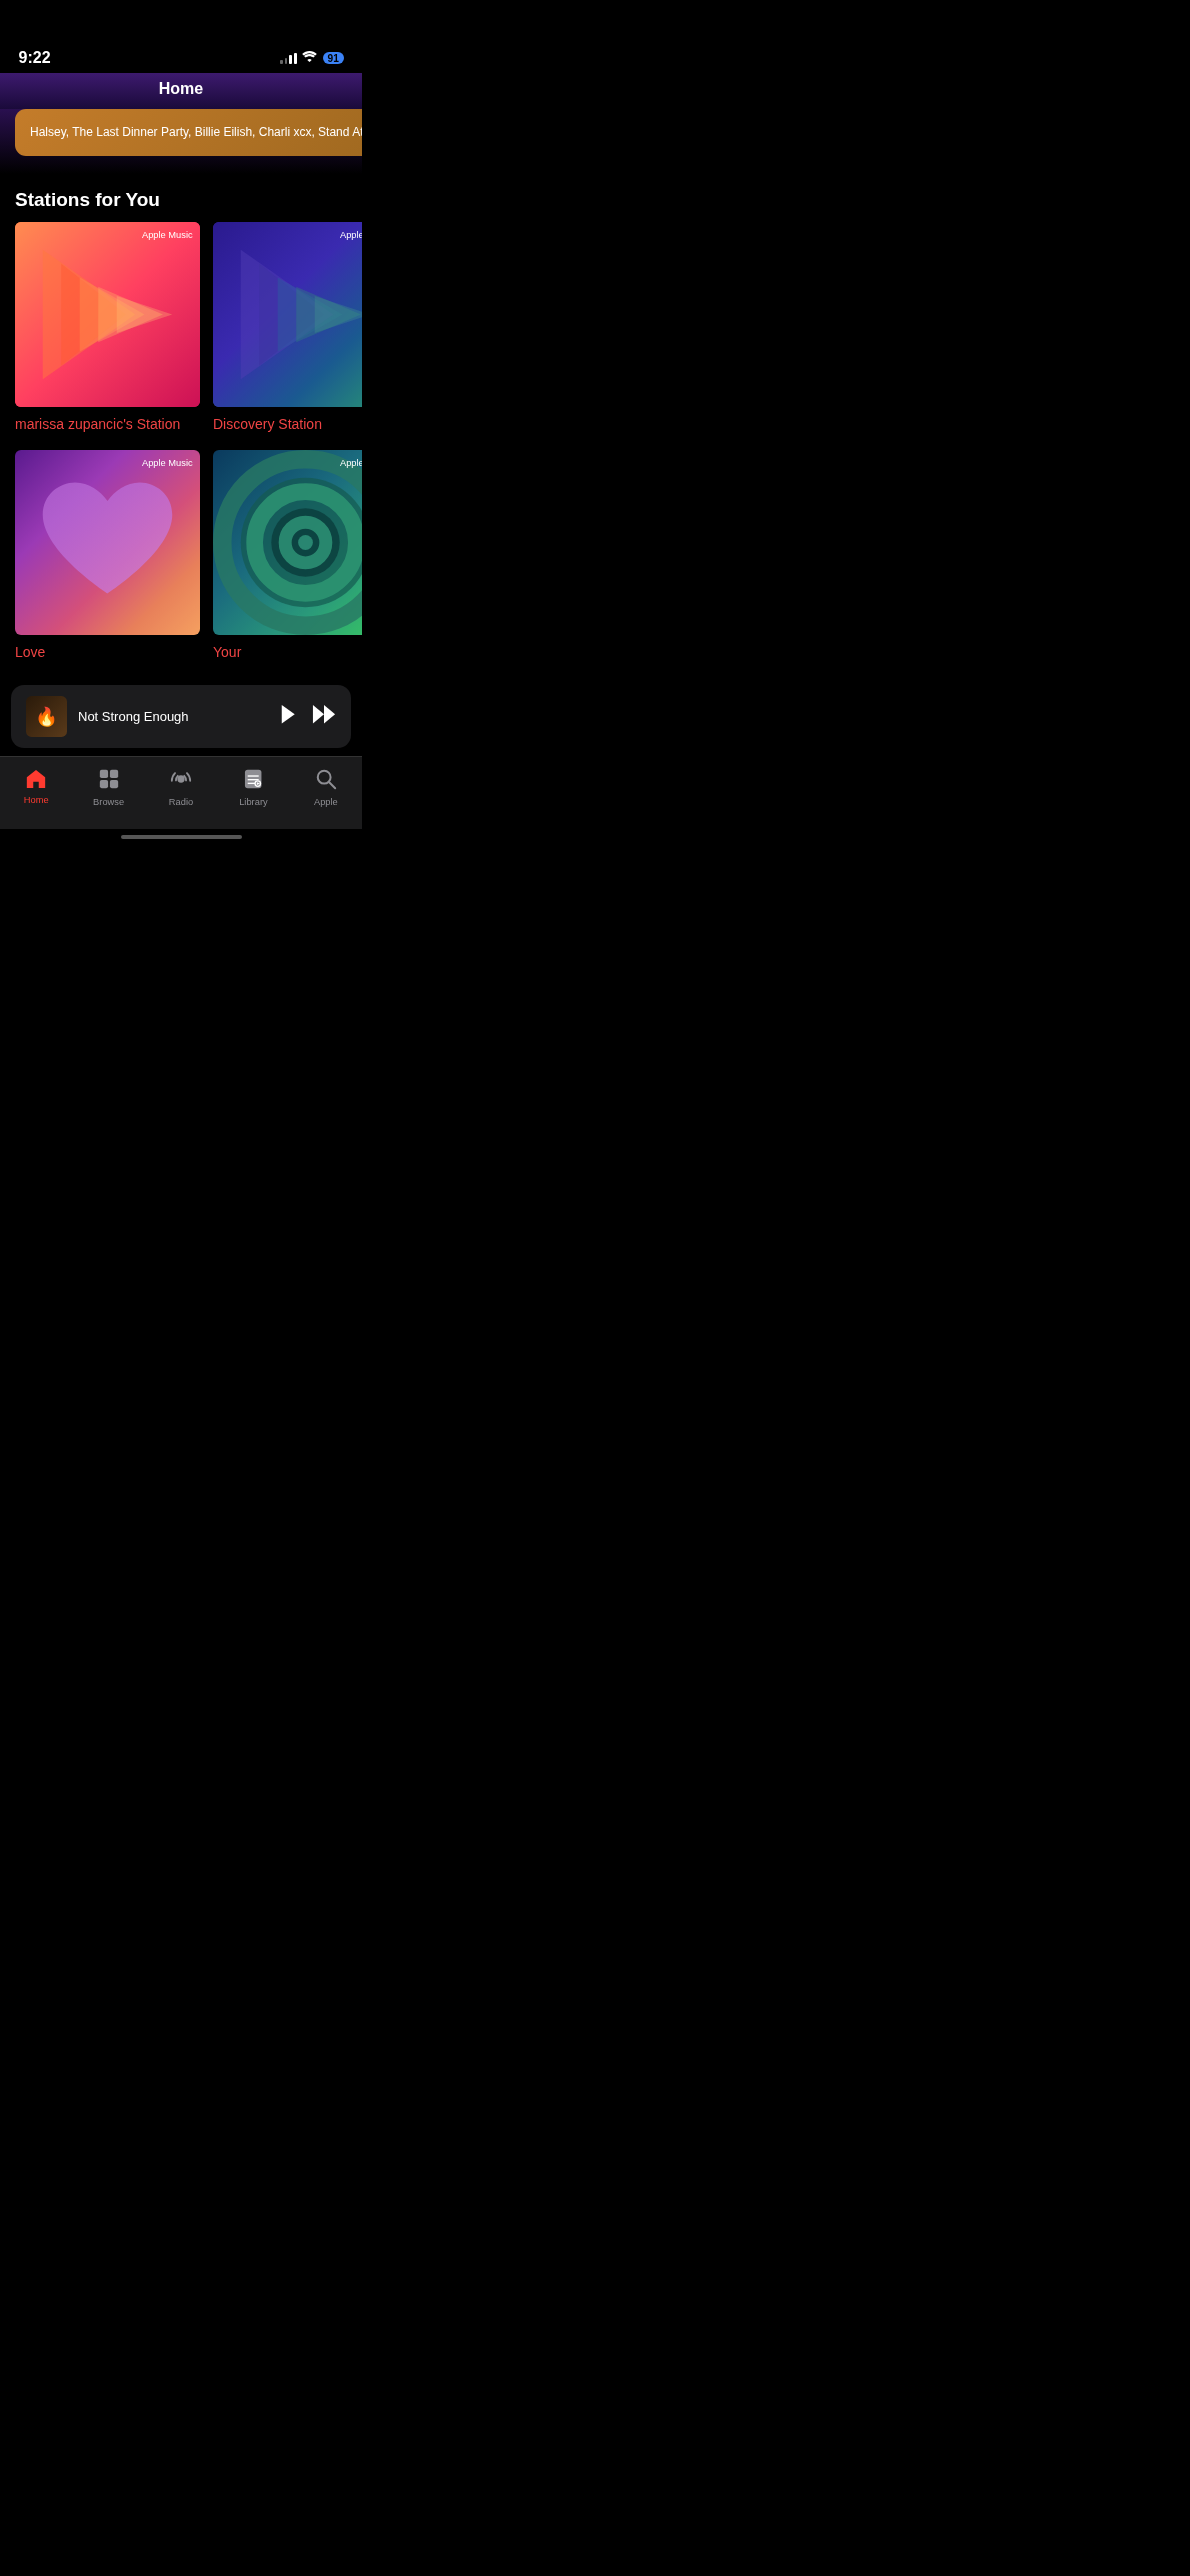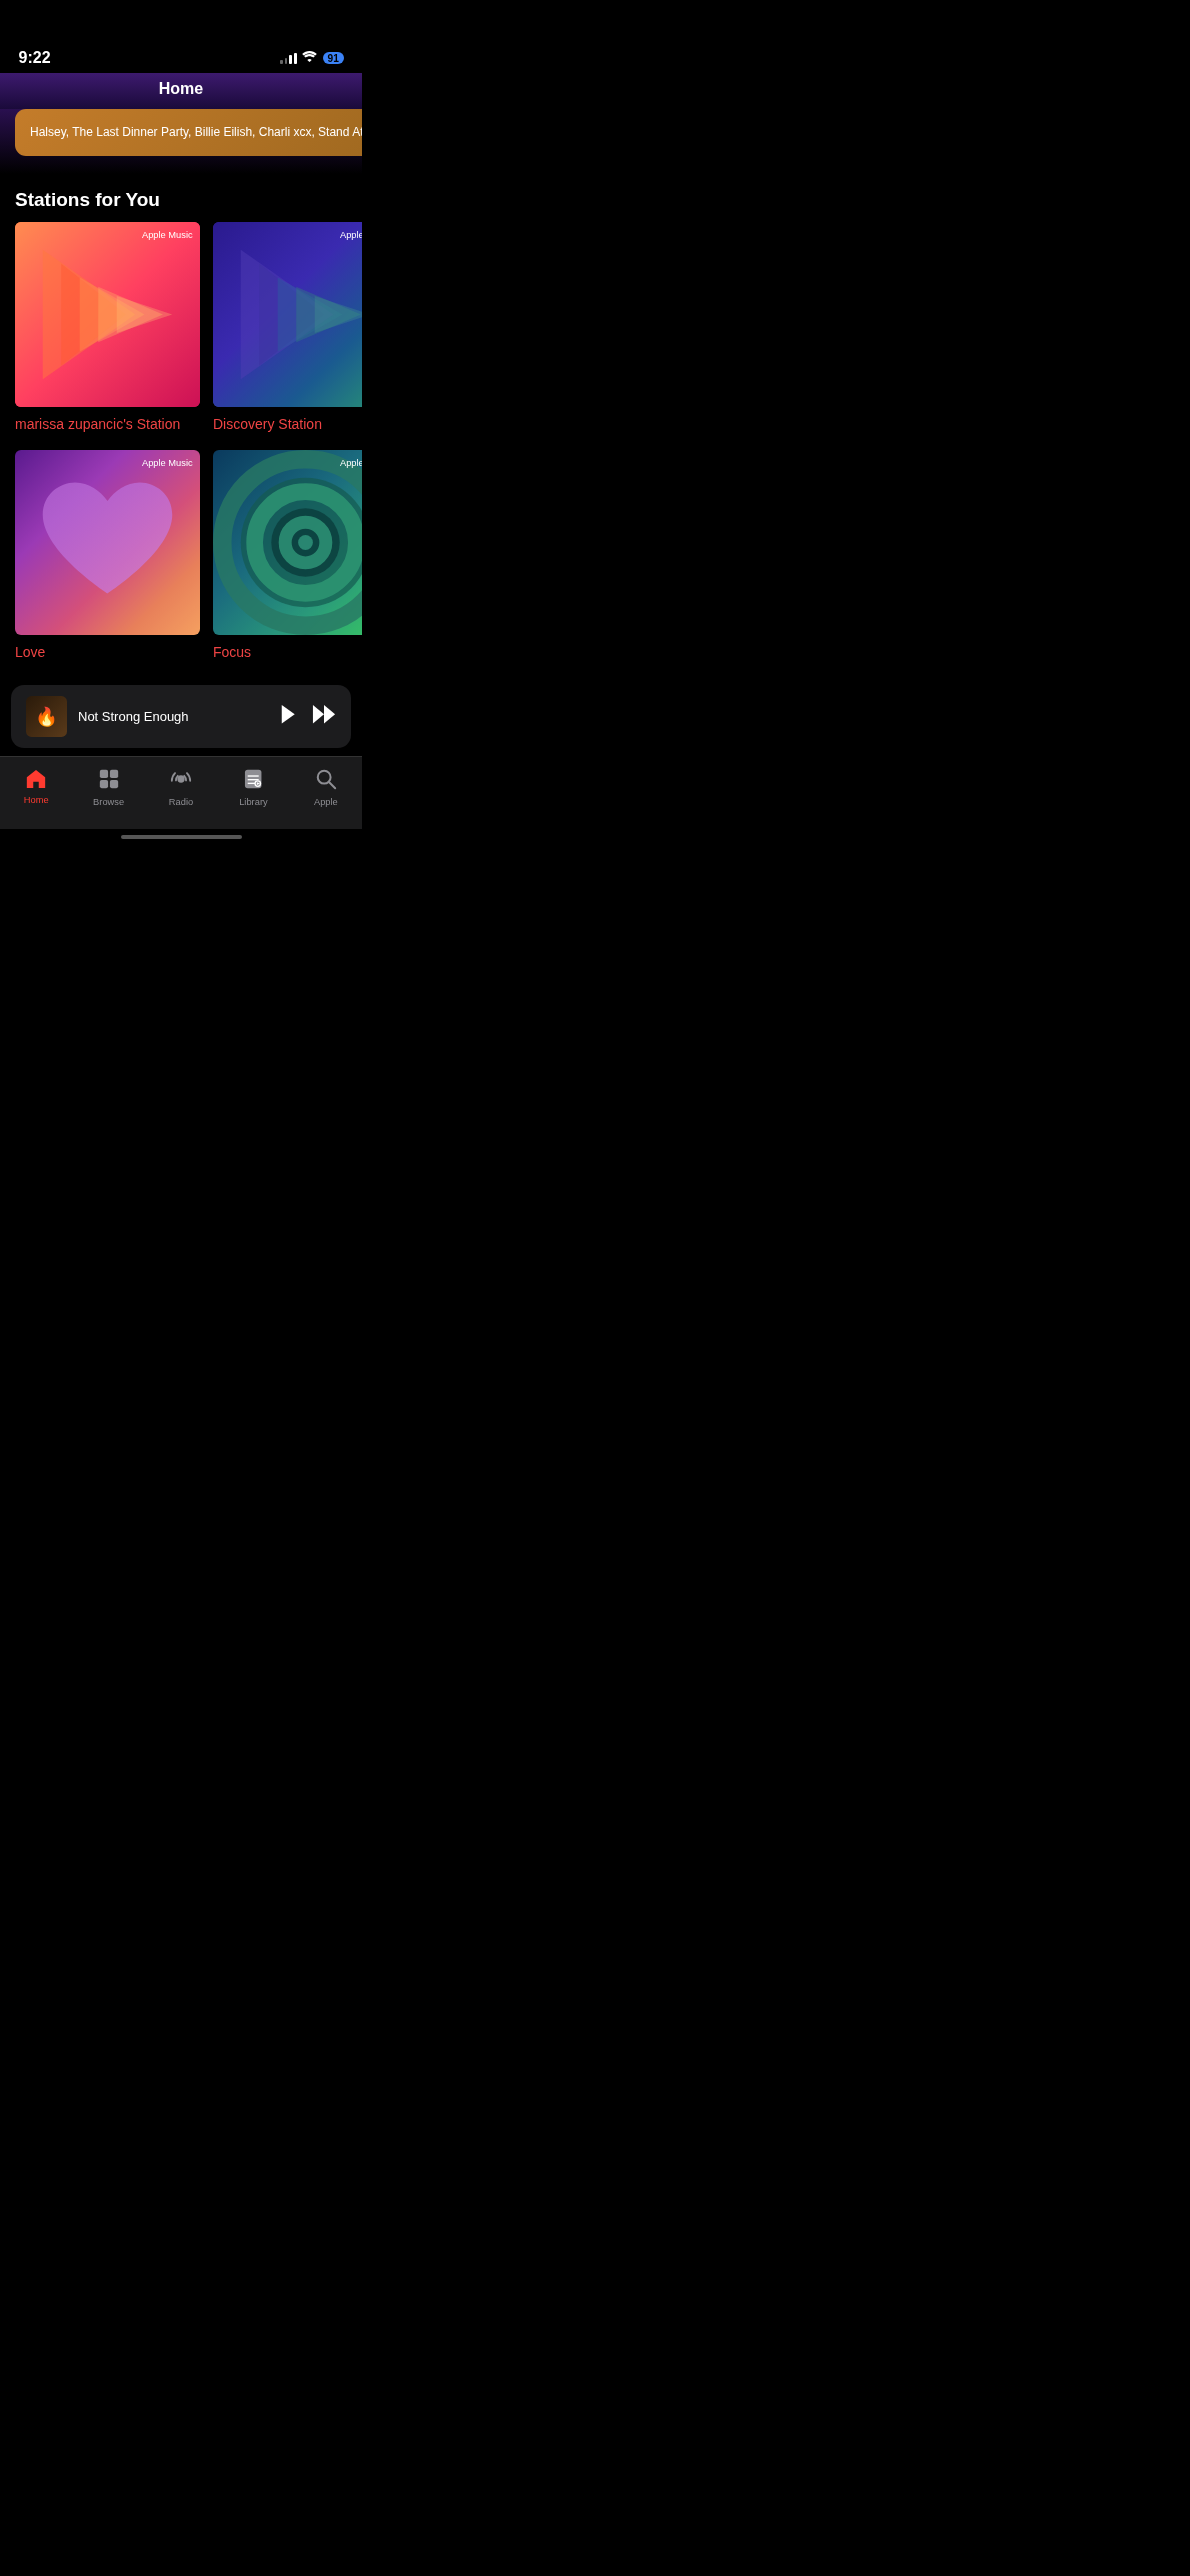--- a/index.html
+++ b/index.html
@@ -390,21 +390,21 @@
           <circle cx="100" cy="100" r="70" fill="rgba(20,90,80,0.7)"></circle>
           <circle cx="100" cy="100" r="55" fill="none" stroke="rgba(50,160,120,0.7)" stroke-width="18"></circle>
           <circle cx="100" cy="100" r="37" fill="rgba(10,60,60,0.8)"></circle>
           <circle cx="100" cy="100" r="22" fill="none" stroke="rgba(60,180,140,0.6)" stroke-width="14"></circle>
           <circle cx="100" cy="100" r="8" fill="rgba(70,200,160,0.5)"></circle>
         </svg>
         <div class="apple-music-badge">
           <span>Apple Music</span>
         </div>
       </div>
-      <span class="station-card-label">Focus</span>
+      <span class="station-card-label">Your</span>
     </div>
 
   </div>
 </div>
 
 <div class="mini-player">
   <div class="mini-player-art">
     <span>🔥</span>
   </div>
   <span class="mini-player-title">Not Strong Enough</span>

